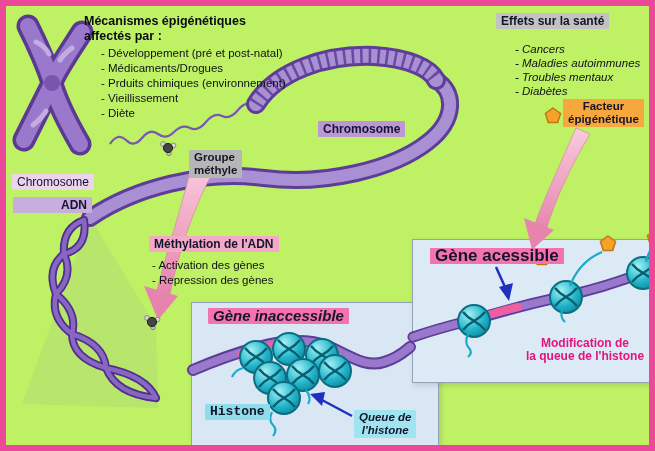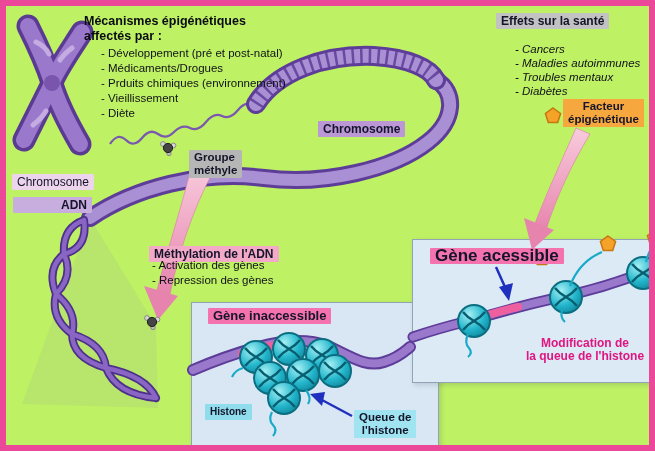--- a/index.html
+++ b/index.html
@@ -22,21 +22,21 @@
   .lbl.two{line-height:13px;text-align:center;font-size:11.5px;}
   .bg-lavender{background:#ecd4ec;}
   .bg-purple{background:#bb97d6;}
   .bg-purple2{background:#c8addf;}
   .bg-gray{background:#b6b6b6;}
   .bg-gray2{background:#c2c2c2;}
   .bg-orange{background:#f6a83e;border-radius:0;}
   .bg-pinksoft{background:#f3aac8;}
   .bg-pink{background:#f473ae;}
   .bg-cyan{background:#8fdcec;}
-  .bg-cyan2{background:#9fe4f0;}
+  .bg-cyan2{background:#9fe4f0;font-style:italic;}
   .heading{
     position:absolute;font-weight:bold;font-size:12.5px;line-height:15px;color:#0a0a14;
   }
   .list{position:absolute;font-size:11.5px;line-height:15px;color:#101018;}
   .list.tight{line-height:14px;}
   .txt-magenta{color:#e01580;background:none;}
 </style>
 </head>
 <body>
 
@@ -202,28 +202,28 @@
   <div class="lbl two bg-gray" style="left:183px;top:132px;text-align:left;margin-top:12px;">
     <div>Groupe</div>
     <div>méthyle</div>
   </div>
 
   <div class="lbl two bg-orange" style="left:557px;top:93px;">
     <div>Facteur</div>
     <div>épigénétique</div>
   </div>
 
-  <div class="lbl bg-pinksoft" style="left:143px;top:230px;margin-top:10px;">Méthylation de l'ADN</div>
+  <div class="lbl bg-pinksoft" style="left:143px;top:230px;">Méthylation de l'ADN</div>
   <div class="list" style="left:146px;top:252px;">
     <div>- Activation des gènes</div>
     <div>- Repression des gènes</div>
   </div>
 
-  <div class="lbl bg-pink" style="left:202px;top:302px;font-size:13px;">Gène inaccessible</div>
-  <div class="lbl bg-cyan" style="left:199px;top:398px;font-size:10px;">Histone</div>
+  <div class="lbl bg-pink" style="left:202px;top:302px;font-size:15px;font-style:italic;">Gène inaccessible</div>
+  <div class="lbl bg-cyan" style="left:199px;top:398px;font-size:13px;font-family:Liberation Mono, monospace;">Histone</div>
   <div class="lbl two bg-cyan2" style="left:348px;top:404px;">
     <div>Queue de</div>
     <div>l'histone</div>
   </div>
 
   <div class="lbl bg-pink" style="left:424px;top:242px;font-size:17px;">Gène acessible</div>
   <div class="lbl two txt-magenta" style="left:500px;top:330px;width:148px;font-size:12px;">
     <div>Modification de</div>
     <div>la queue de l'histone</div>
   </div>

